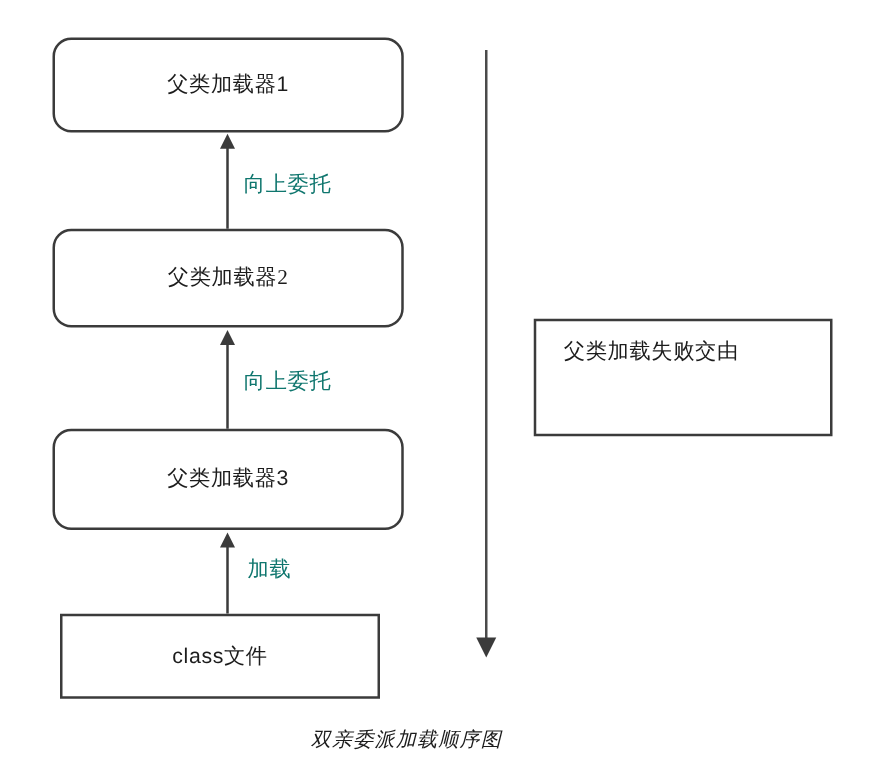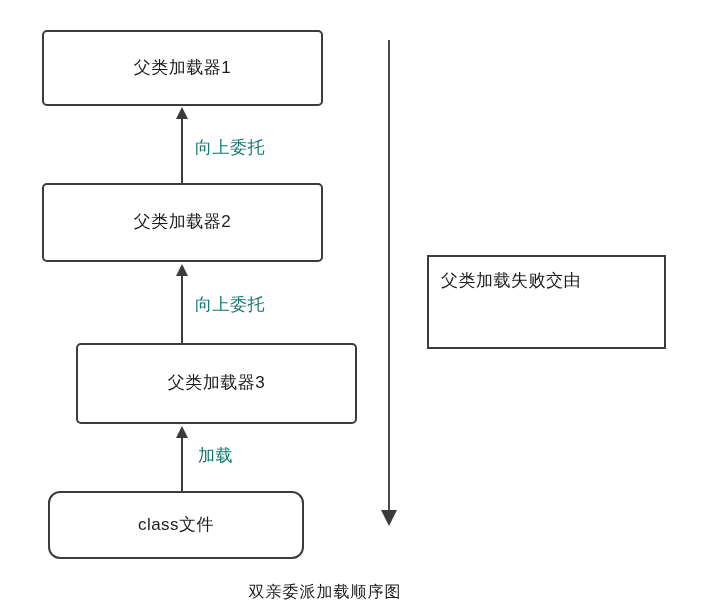--- a/index.html
+++ b/index.html
@@ -29,50 +29,50 @@
     display: flex;
     align-items: center;
     justify-content: center;
     text-align: center;
     font-size: 17px;
     line-height: 1.35;
     letter-spacing: 0.5px;
     color: #1c1c1c;
   }
   .node.rounded {
-    border-radius: 5px;
+    border-radius: 15px;
   }
   .node.sharp {
-    border-radius: 12px;
+    border-radius: 0;
   }
 
   #node-parent1 { left: 42px;  top: 30px;  width: 281px; height: 76px; }
-  #node-parent2 { left: 42px;  top: 183px; width: 281px; height: 79px; }
-  #node-parent3 { left: 42px;  top: 343px; width: 281px; height: 81px; margin-left: 34px; }
+  #node-parent2 { left: 42px;  top: 183px; width: 281px; height: 79px; font-family: Liberation Serif, serif; }
+  #node-parent3 { left: 42px;  top: 343px; width: 281px; height: 81px; }
   #node-classfile { left: 48px; top: 491px; width: 256px; height: 68px; }
 
   
   #note-box {
     position: absolute;
     left: 427px;
     top: 255px;
     width: 239px;
     height: 94px;
     box-sizing: border-box;
     background: #ffffff;
     border: 2px solid #3b3b3b;
     border-radius: 0;
     padding: 10px 0 0 12px;
     font-size: 17px;
     line-height: 1.6;
     letter-spacing: 0.5px;
     color: #1c1c1c;
     text-align: left;
   }
-  #note-box .note-line { display: block; white-space: nowrap; }
+  #note-box .note-line { display: block; white-space: nowrap; margin-left: 10px; }
 
   
   .arrow-up {
     position: absolute;
     width: 0;
   }
   .arrow-up .shaft {
     position: absolute;
     left: 0;
     top: 8px;
@@ -139,20 +139,21 @@
   
   #caption {
     position: absolute;
     left: 0;
     top: 582px;
     width: 650px;
     text-align: center;
     font-size: 16px;
     letter-spacing: 1px;
     color: #1c1c1c;
+    font-style: italic;
   }
   #caption-dot {
     position: absolute;
     left: 288px;
     top: 594px;
     width: 3px;
     height: 3px;
     background: #cfcfd6;
     border-radius: 50%;
   }

